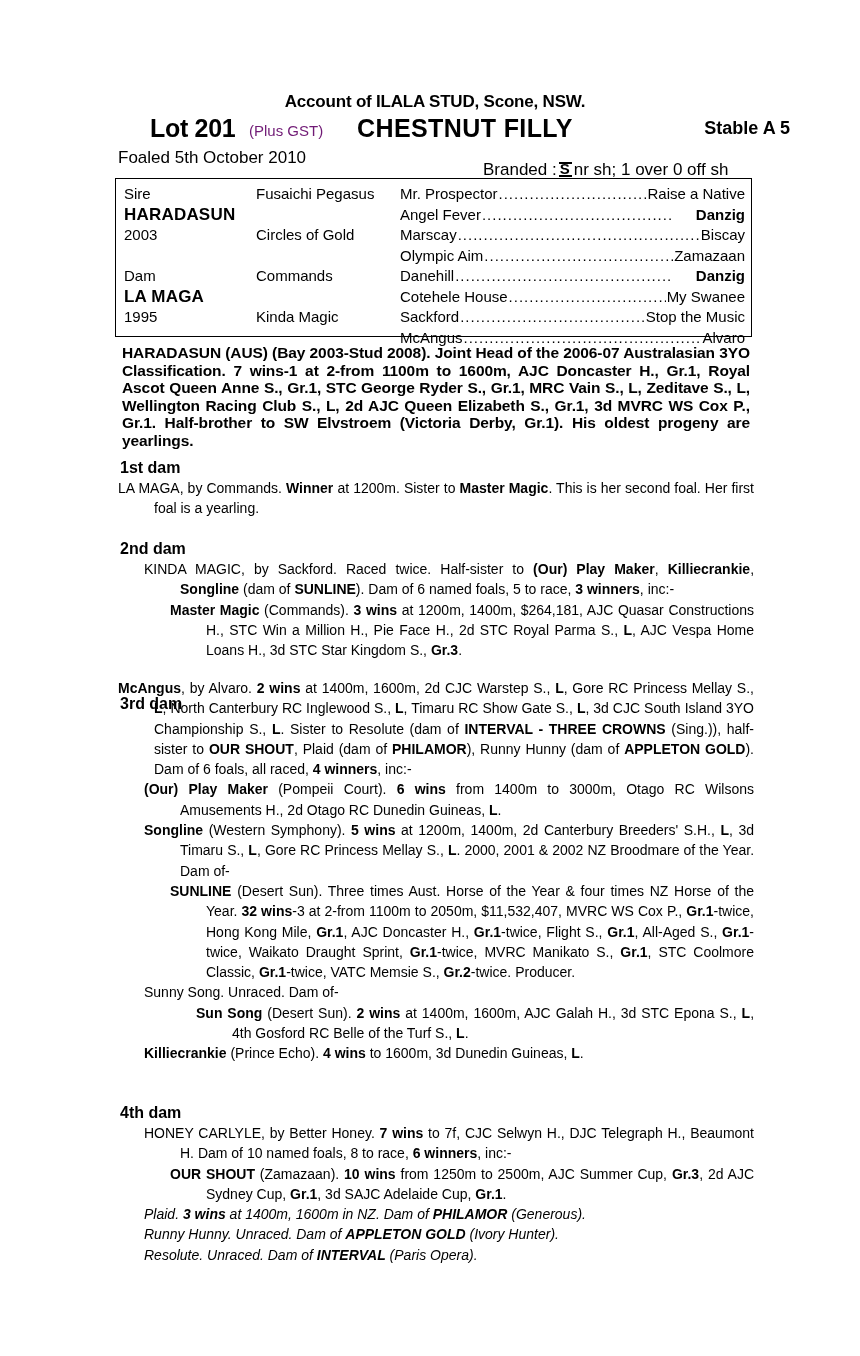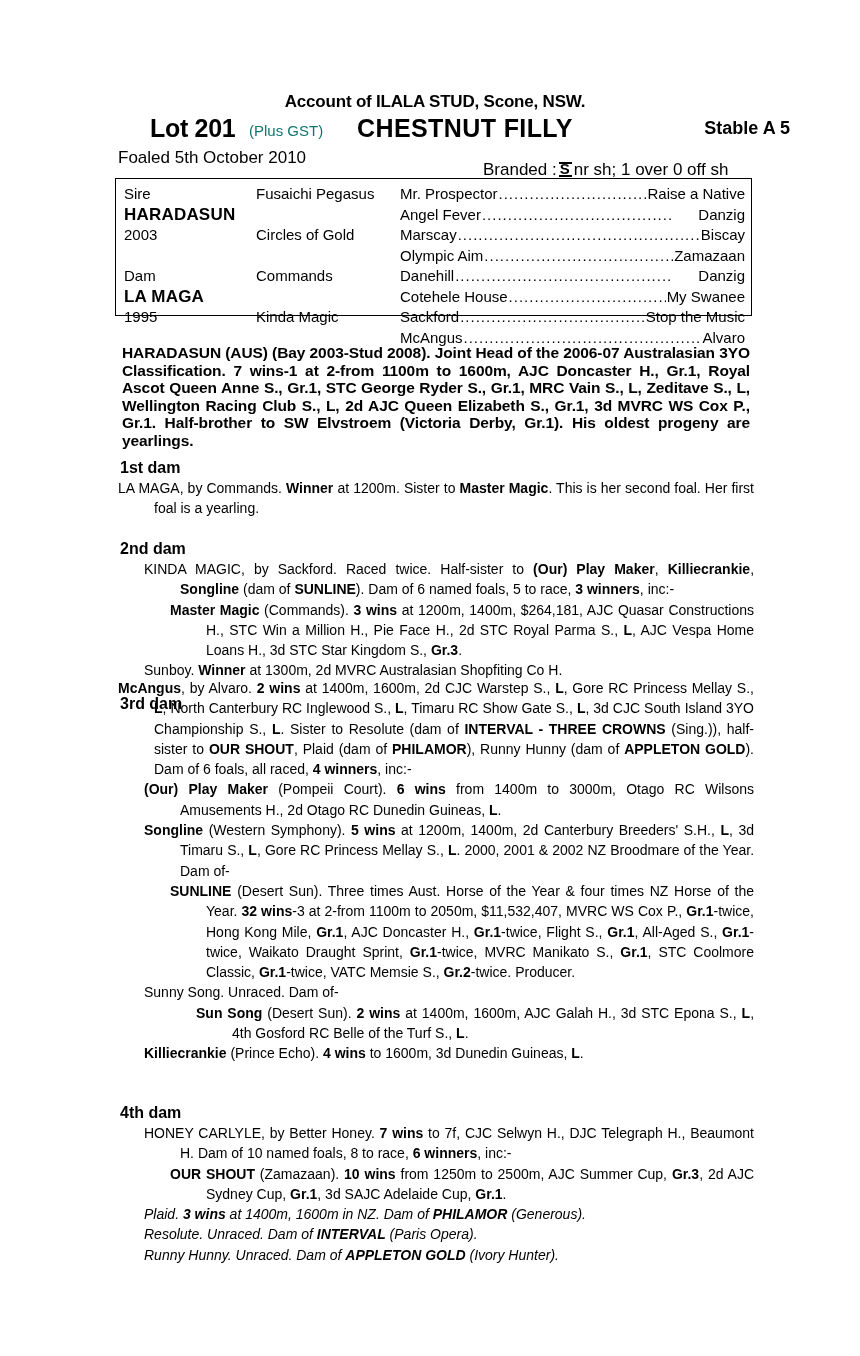--- a/index.html
+++ b/index.html
@@ -43,21 +43,21 @@
     position: absolute;
     left: 0; top: 0;
     font-weight: bold;
     font-size: 25px;
     letter-spacing: -0.3px;
   }
   .plus-gst {
     position: absolute;
     left: 99px; top: 8px;
     font-size: 15px;
-    color: #0f766e;
+    color: #701a75;
   }
   .colour-sex {
     position: absolute;
     left: 207px; top: 0px;
     font-weight: bold;
     font-size: 25px;
     letter-spacing: 0.4px;
   }
   .stable {
     position: absolute;
@@ -104,21 +104,21 @@
     font-size: 15px;
     font-weight: bold;
     line-height: 17px;
   }
 
   
   .ped-table {
     position: absolute;
     left: 115px; top: 178px;
     width: 637px;
-    height: 138px;
+    height: 159px;
     border: 1.5px solid #000;
     box-sizing: border-box;
   }
   .ped-col-1 {
     position: absolute;
     left: 8px; top: 5px;
     width: 140px;
     font-size: 15px;
     line-height: 20.5px;
   }
@@ -146,21 +146,21 @@
   }
   .gp-row .lead { flex: 0 0 auto; }
   .gp-row .dots {
     flex: 1 1 auto;
     overflow: hidden;
     white-space: nowrap;
     letter-spacing: 1px;
     margin: 0 1px;
   }
   .gp-row .tail { flex: 0 0 auto; }
-  .gp-row .tail.bold { font-weight: normal; margin-left: 24px; }
+  .gp-row .tail.bold { font-weight: bold; margin-left: 24px; }
 
   
   .sire-blurb {
     position: absolute;
     left: 122px; top: 344px;
     width: 628px;
     font-weight: bold;
     font-size: 15.5px;
     line-height: 17.6px;
     text-align: justify;
@@ -280,36 +280,35 @@
 
   <div class="dam-head" style="top:459px;">1st dam</div>
   <div class="dam-body" style="top:478px;">
     <div class="hang1">LA MAGA, by Commands. <b>Winner</b> at 1200m. Sister to <b>Master Magic</b>. This is her second foal. Her first foal is a yearling.</div>
   </div>
 
   <div class="dam-head" style="top:540px;">2nd dam</div>
   <div class="dam-body" style="top:559px;">
     <div class="hang2">KINDA MAGIC, by Sackford. Raced twice. Half-sister to <b>(Our) Play Maker</b>, <b>Killiecrankie</b>, <b>Songline</b> (dam of <b>SUNLINE</b>). Dam of 6 named foals, 5 to race, <b>3 winners</b>, inc:-</div>
     <div class="hang3"><b>Master Magic</b> (Commands). <b>3 wins</b> at 1200m, 1400m, $264,181, AJC Quasar Constructions H., STC Win a Million H., Pie Face H., 2d STC Royal Parma S., <b>L</b>, AJC Vespa Home Loans H., 3d STC Star Kingdom S., <b>Gr.3</b>.</div>
-    <div class="plain2">Sunboy. <b>Winner</b> at 1300m, 2d MVRC Australasian Shopfiting Co H.</div>
   </div>
 
   <div class="dam-head" style="top:695px;">3rd dam</div>
   <div class="dam-body" style="top:678px;">
     <div class="hang1"><b>McAngus</b>, by Alvaro. <b>2 wins</b> at 1400m, 1600m, 2d CJC Warstep S., <b>L</b>, Gore RC Princess Mellay S., <b>L</b>, North Canterbury RC Inglewood S., <b>L</b>, Timaru RC Show Gate S., <b>L</b>, 3d CJC South Island 3YO Championship S., <b>L</b>. Sister to Resolute (dam of <b>INTERVAL - THREE CROWNS</b> (Sing.)), half-sister to <b>OUR SHOUT</b>, Plaid (dam of <b>PHILAMOR</b>), Runny Hunny (dam of <b>APPLETON GOLD</b>). Dam of 6 foals, all raced, <b>4 winners</b>, inc:-</div>
     <div class="hang2"><b>(Our) Play Maker</b> (Pompeii Court). <b>6 wins</b> from 1400m to 3000m, Otago RC Wilsons Amusements H., 2d Otago RC Dunedin Guineas, <b>L</b>.</div>
     <div class="hang2"><b>Songline</b> (Western Symphony). <b>5 wins</b> at 1200m, 1400m, 2d Canterbury Breeders' S.H., <b>L</b>, 3d Timaru S., <b>L</b>, Gore RC Princess Mellay S., <b>L</b>. 2000, 2001 &amp; 2002 NZ Broodmare of the Year. Dam of-</div>
     <div class="hang3"><b>SUNLINE</b> (Desert Sun). Three times Aust. Horse of the Year &amp; four times NZ Horse of the Year. <b>32 wins</b>-3 at 2-from 1100m to 2050m, $11,532,407, MVRC WS Cox P., <b>Gr.1</b>-twice, Hong Kong Mile, <b>Gr.1</b>, AJC Doncaster H., <b>Gr.1</b>-twice, Flight S., <b>Gr.1</b>, All-Aged S., <b>Gr.1</b>-twice, Waikato Draught Sprint, <b>Gr.1</b>-twice, MVRC Manikato S., <b>Gr.1</b>, STC Coolmore Classic, <b>Gr.1</b>-twice, VATC Memsie S., <b>Gr.2</b>-twice. Producer.</div>
     <div class="plain2">Sunny Song. Unraced. Dam of-</div>
     <div class="hang4"><b>Sun Song</b> (Desert Sun). <b>2 wins</b> at 1400m, 1600m, AJC Galah H., 3d STC Epona S., <b>L</b>, 4th Gosford RC Belle of the Turf S., <b>L</b>.</div>
     <div class="hang2"><b>Killiecrankie</b> (Prince Echo). <b>4 wins</b> to 1600m, 3d Dunedin Guineas, <b>L</b>.</div>
   </div>
 
   <div class="dam-head" style="top:1104px;">4th dam</div>
   <div class="dam-body" style="top:1123px;">
     <div class="hang2">HONEY CARLYLE, by Better Honey. <b>7 wins</b> to 7f, CJC Selwyn H., DJC Telegraph H., Beaumont H. Dam of 10 named foals, 8 to race, <b>6 winners</b>, inc:-</div>
     <div class="hang3"><b>OUR SHOUT</b> (Zamazaan). <b>10 wins</b> from 1250m to 2500m, AJC Summer Cup, <b>Gr.3</b>, 2d AJC Sydney Cup, <b>Gr.1</b>, 3d SAJC Adelaide Cup, <b>Gr.1</b>.</div>
     <div class="hang2 nojust">Plaid. <b>3 wins</b> at 1400m, 1600m in NZ. Dam of <b>PHILAMOR</b> (Generous).</div>
+    <div class="hang2 nojust">Runny Hunny. Unraced. Dam of <b>APPLETON GOLD</b> (Ivory Hunter).</div>
     <div class="hang2 nojust">Resolute. Unraced. Dam of <b>INTERVAL</b> (Paris Opera).</div>
-    <div class="hang2 nojust">Runny Hunny. Unraced. Dam of <b>APPLETON GOLD</b> (Ivory Hunter).</div>
   </div>
 
 </div>
 
 </body></html>

